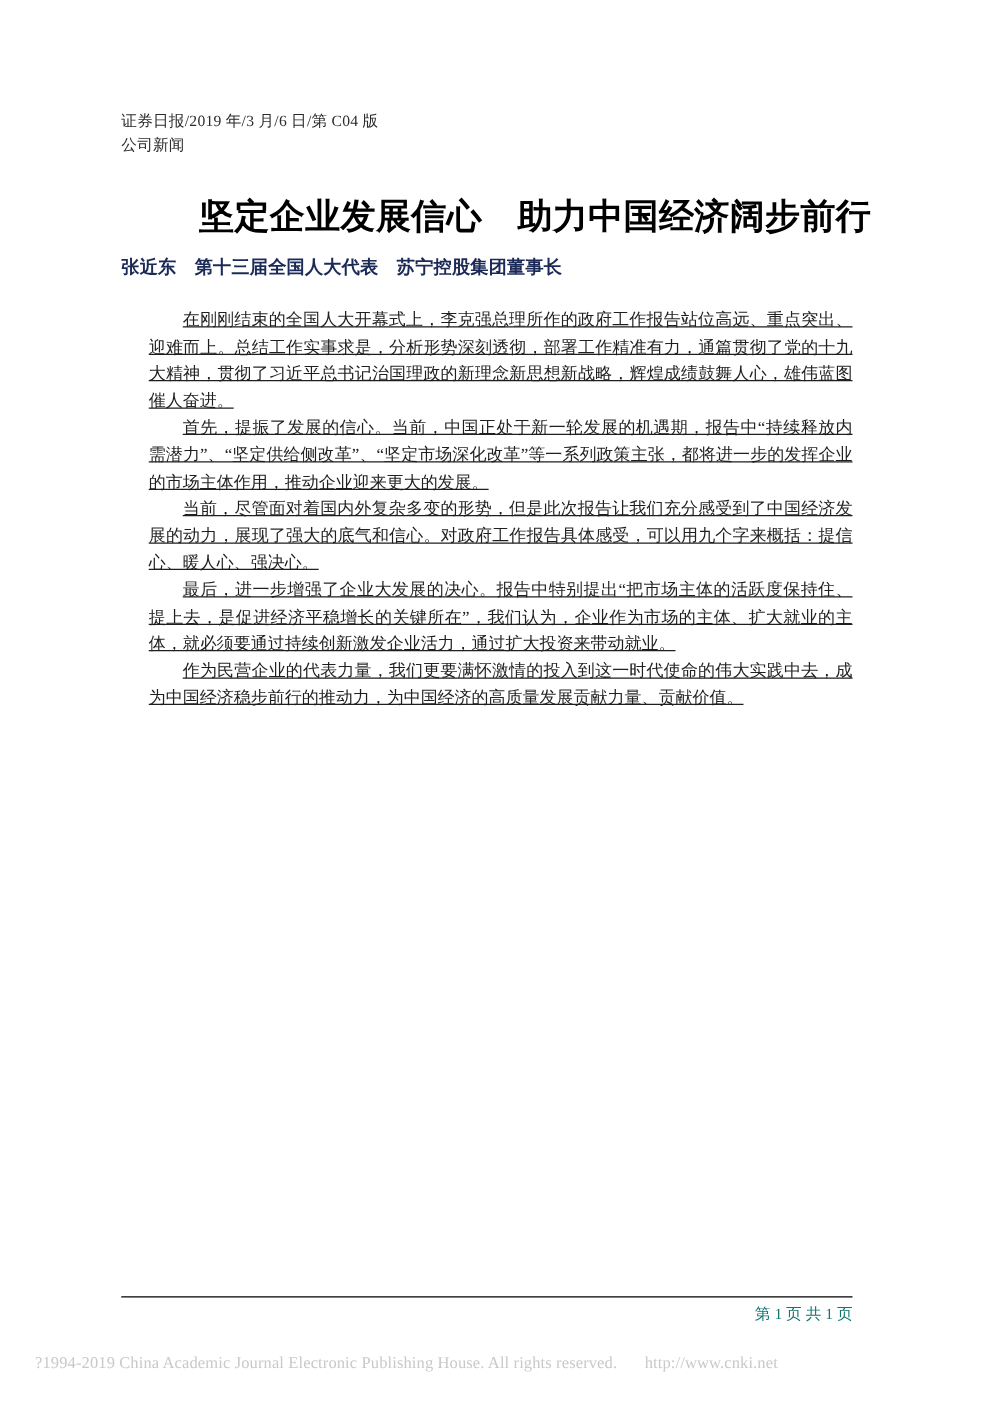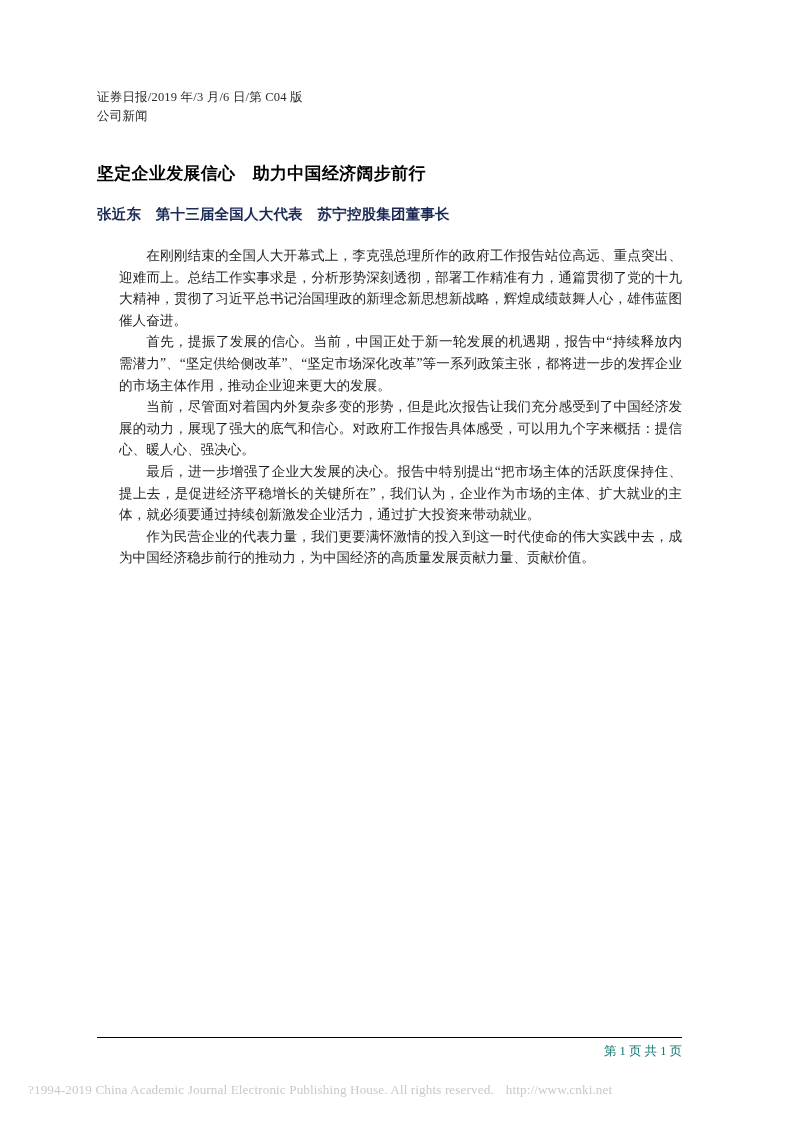--- a/index.html
+++ b/index.html
@@ -40,22 +40,22 @@
     letter-spacing: 0.2px;
     white-space: nowrap;
   }
 
   
   .doc-title {
     position: absolute;
     left: 97px;
     top: 159px;
     width: 600px;
-    text-align: left;
-    font-size: 17px;
+    text-align: right;
+    font-size: 28px;
     font-weight: bold;
     line-height: 30px;
     color: #000000;
     letter-spacing: 0.3px;
     white-space: nowrap;
   }
 
   
   .doc-byline {
     position: absolute;
@@ -81,20 +81,21 @@
   .doc-body p {
     margin: 0;
     font-size: 13.6px;
     line-height: 21.6px;
     text-align: justify;
     text-justify: inter-ideograph;
     text-indent: 2em;
     color: #1f1f1f;
     letter-spacing: 0px;
     word-break: break-all;
+    text-decoration: underline;
   }
 
   
   .footer-rule {
     position: absolute;
     left: 97px;
     top: 1037px;
     width: 585px;
     height: 1px;
     background: #000000;
@@ -117,21 +118,21 @@
     left: 28px;
     top: 1081px;
     width: 740px;
     font-size: 13.2px;
     line-height: 18px;
     color: #c9c9c9;
     white-space: nowrap;
     letter-spacing: 0.1px;
   }
   .copyright .cr-url {
-    margin-left: 12px;
+    margin-left: 22px;
   }
 </style>
 </head>
 <body>
 
 <div class="page">
 
   <div class="masthead">
     <div class="masthead-line">证券日报/2019 年/3 月/6 日/第 C04 版</div>
     <div class="masthead-line">公司新闻</div>

